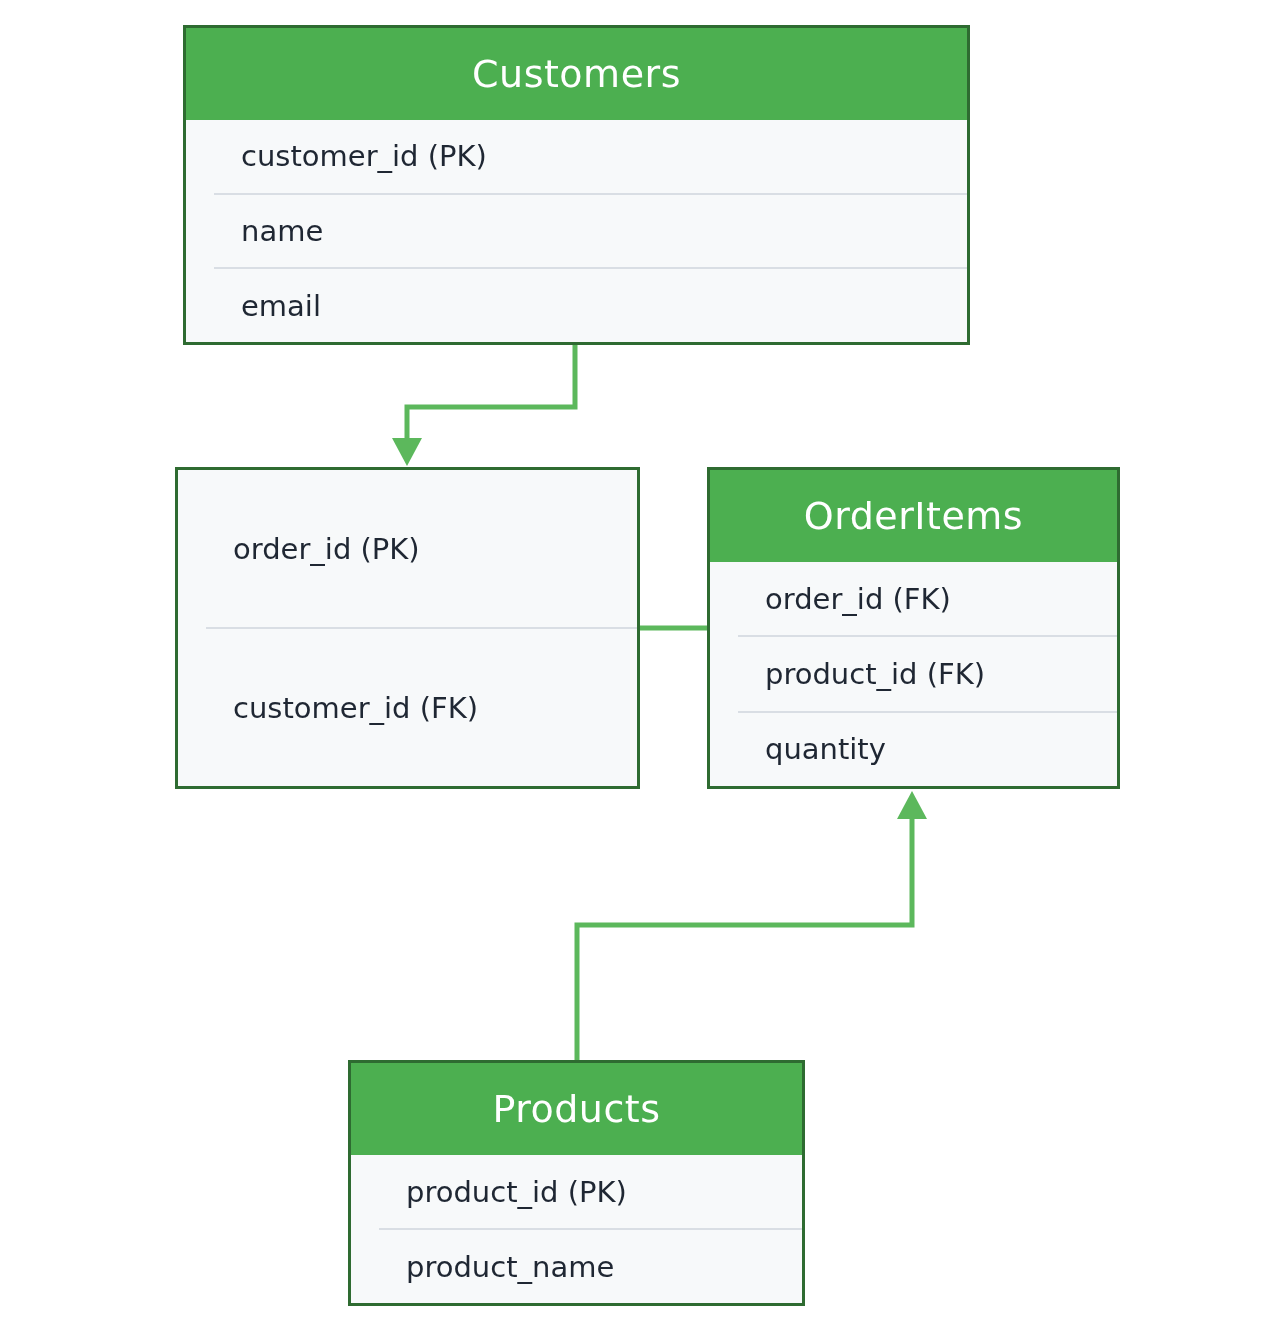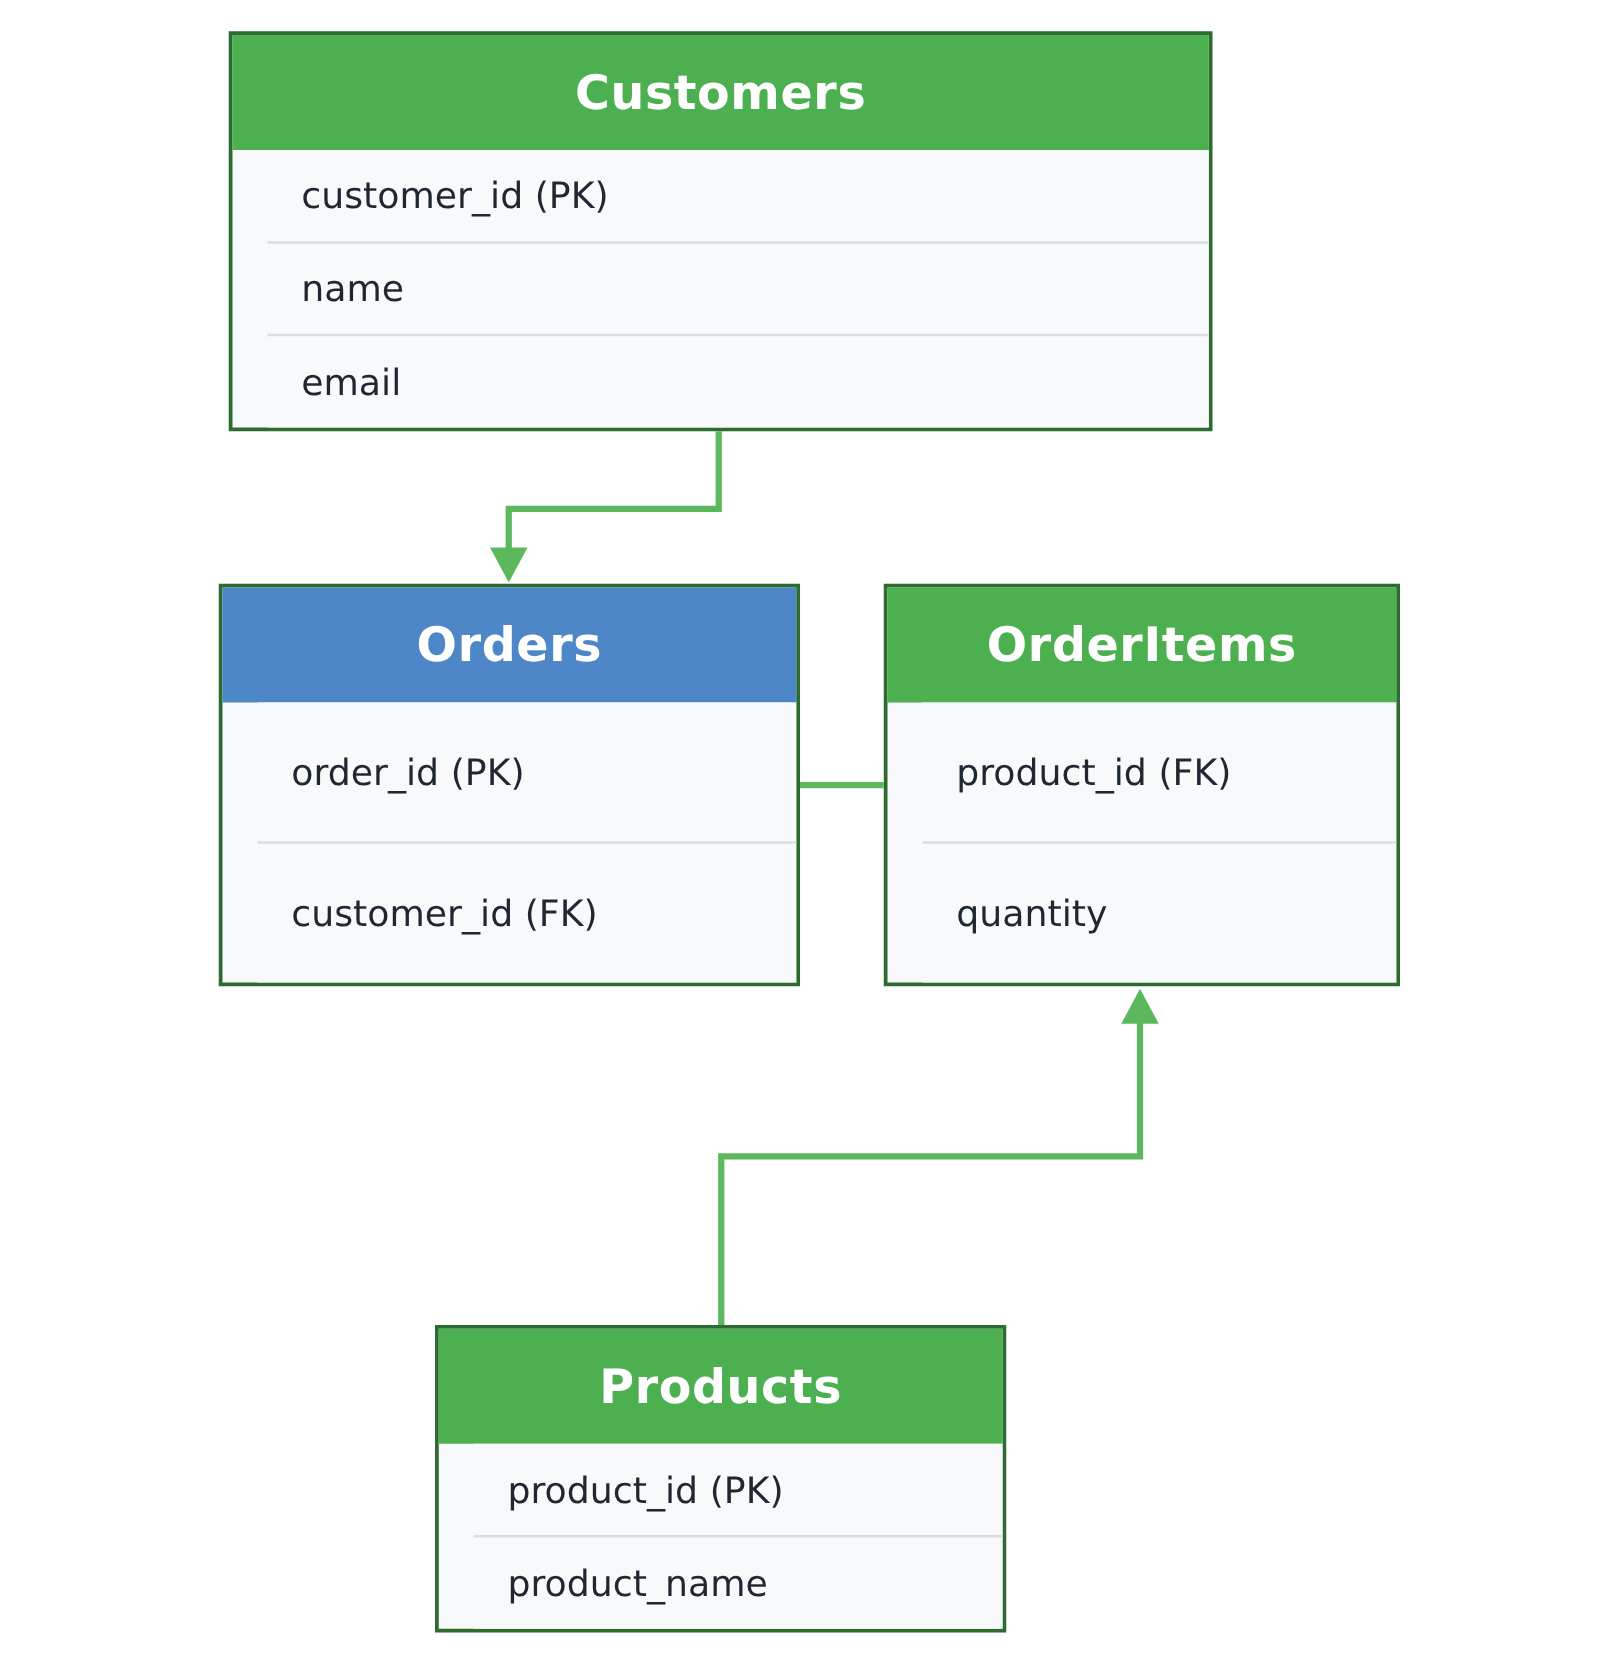--- a/index.html
+++ b/index.html
@@ -30,21 +30,21 @@
     border: 3px solid #2e6b31;
     background: #f7f9fa;
     z-index: 1;
   }
   .er-header {
     flex: 0 0 92px;
     display: flex;
     align-items: center;
     justify-content: center;
     color: #ffffff;
-    font-weight: 700;
+    font-weight: 400;
     font-size: 38px;
     letter-spacing: 0.5px;
   }
   .header-green { background: #4caf50; }
   .header-blue  { background: #4d87c8; }
   .er-rows {
     flex: 1 1 auto;
     display: flex;
     flex-direction: column;
   }
@@ -94,38 +94,38 @@
       <div class="er-row">
         <span>name</span>
       </div>
       <div class="er-row">
         <span>email</span>
       </div>
     </div>
   </div>
 
   <div class="er-table" id="table-orders">
-    <div class="er-header header-blue">
-      <span>Orders</span>
-    </div>
     <div class="er-rows">
       <div class="er-row">
         <span>order_id (PK)</span>
       </div>
       <div class="er-row">
         <span>customer_id (FK)</span>
       </div>
     </div>
   </div>
 
   <div class="er-table" id="table-orderitems">
     <div class="er-header header-green">
       <span>OrderItems</span>
     </div>
     <div class="er-rows">
+      <div class="er-row">
+        <span>order_id (FK)</span>
+      </div>
       <div class="er-row">
         <span>product_id (FK)</span>
       </div>
       <div class="er-row">
         <span>quantity</span>
       </div>
     </div>
   </div>
 
   <div class="er-table" id="table-products">

